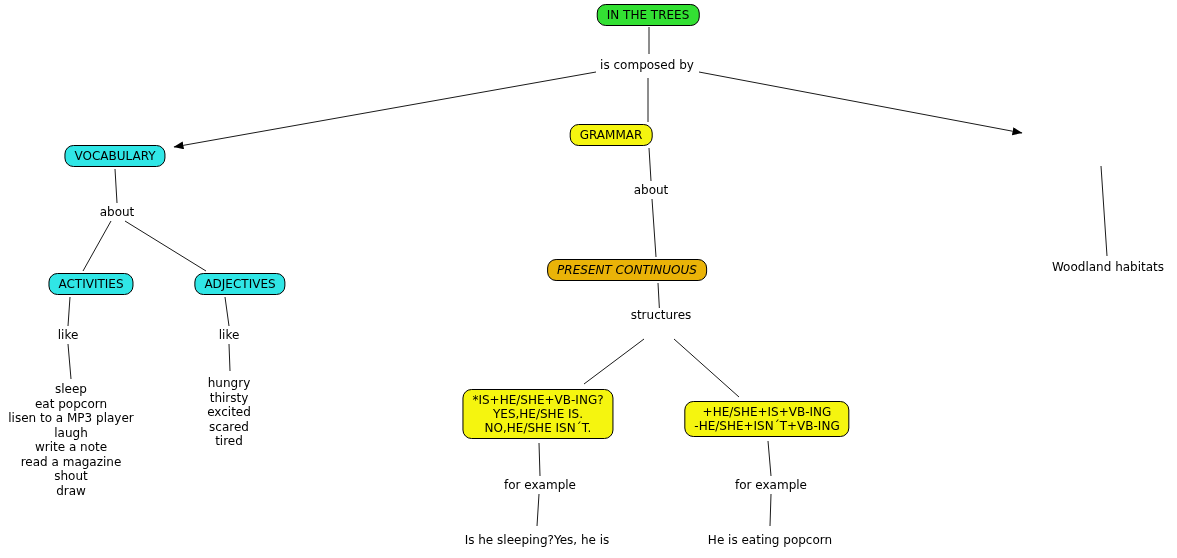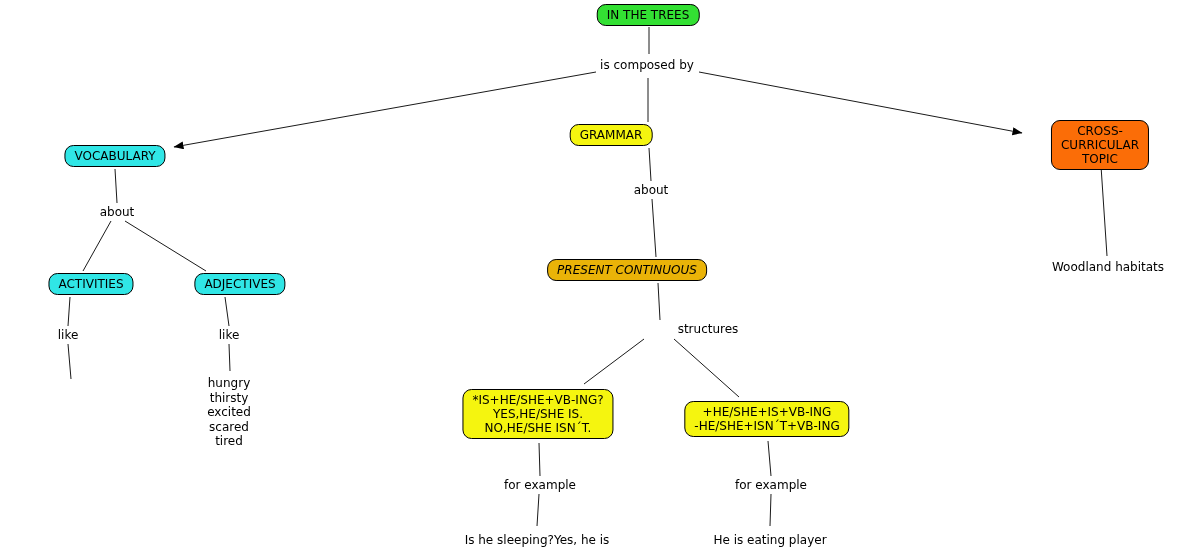--- a/index.html
+++ b/index.html
@@ -48,47 +48,53 @@
     <line x1="771" y1="494" x2="770" y2="526"></line>
     <line x1="1101" y1="166" x2="1107" y2="256"></line>
   </svg>
 
   <div class="node" style="left: 648px; top: 15px; background-color: rgb(51, 224, 51);">IN THE TREES</div>
 
   <div class="node" style="left: 115px; top: 156px; background-color: rgb(48, 230, 230);">VOCABULARY</div>
 
   <div class="node" style="left: 611px; top: 135px; background-color: rgb(245, 245, 15);">GRAMMAR</div>
 
-  <div class="node" style="left: 1100px; top: 145px; background-color: rgb(251, 109, 7);">CROSS- CURRICULAR
-TOPIC</div>
 
   <div class="node" style="left: 71px; top: 284px; background-color: rgb(48, 230, 230); margin-left: 20px;">ACTIVITIES</div>
 
   <div class="node" style="left: 223px; top: 284px; background-color: rgb(48, 230, 230); margin-left: 17px;">ADJECTIVES</div>
 
   <div class="node" style="left: 627px; top: 270px; background-color: #eab308; font-style: italic;">PRESENT CONTINUOUS</div>
 
   <div class="node" style="left: 767px; top: 419px; background-color: rgb(245, 245, 15);">+HE/SHE+IS+VB-ING
 -HE/SHE+ISN´T+VB-ING</div>
 
   <div class="node" style="left: 538px; top: 414px; background-color: rgb(245, 245, 15);">*IS+HE/SHE+VB-ING?
 YES,HE/SHE IS.
 NO,HE/SHE ISN´T.</div>
 
   <div class="label" style="left:647px;top:65px;">is composed by</div>
   <div class="label" style="left:117px;top:212px;">about</div>
   <div class="label" style="left:651px;top:190px;">about</div>
   <div class="label" style="left:68px;top:335px;">like</div>
   <div class="label" style="left:229px;top:335px;">like</div>
-  <div class="label" style="left:661px;top:329px;margin-left:47px;">structures</div>
+  <div class="label" style="left:661px;top:315px;">structures</div>
   <div class="label" style="left:540px;top:485px;">for example</div>
   <div class="label" style="left:771px;top:485px;">for example</div>
 
+  <div class="leaf" style="left:71px;top:382px;">sleep
+eat popcorn
+lisen to a MP3 player
+laugh
+write a note
+read a magazine
+shout
+draw</div>
   <div class="leaf" style="left:229px;top:376px;">hungry
 thirsty
 excited
 scared
 tired</div>
   <div class="leaf-line" style="left:537px;top:540px;">Is he sleeping?Yes, he is</div>
-  <div class="leaf-line" style="left:770px;top:540px;">He is eating player</div>
+  <div class="leaf-line" style="left:770px;top:540px;">He is eating popcorn</div>
   <div class="leaf-line" style="left:1108px;top:267px;">Woodland habitats</div>
 
 </div>
 
 </body></html>

